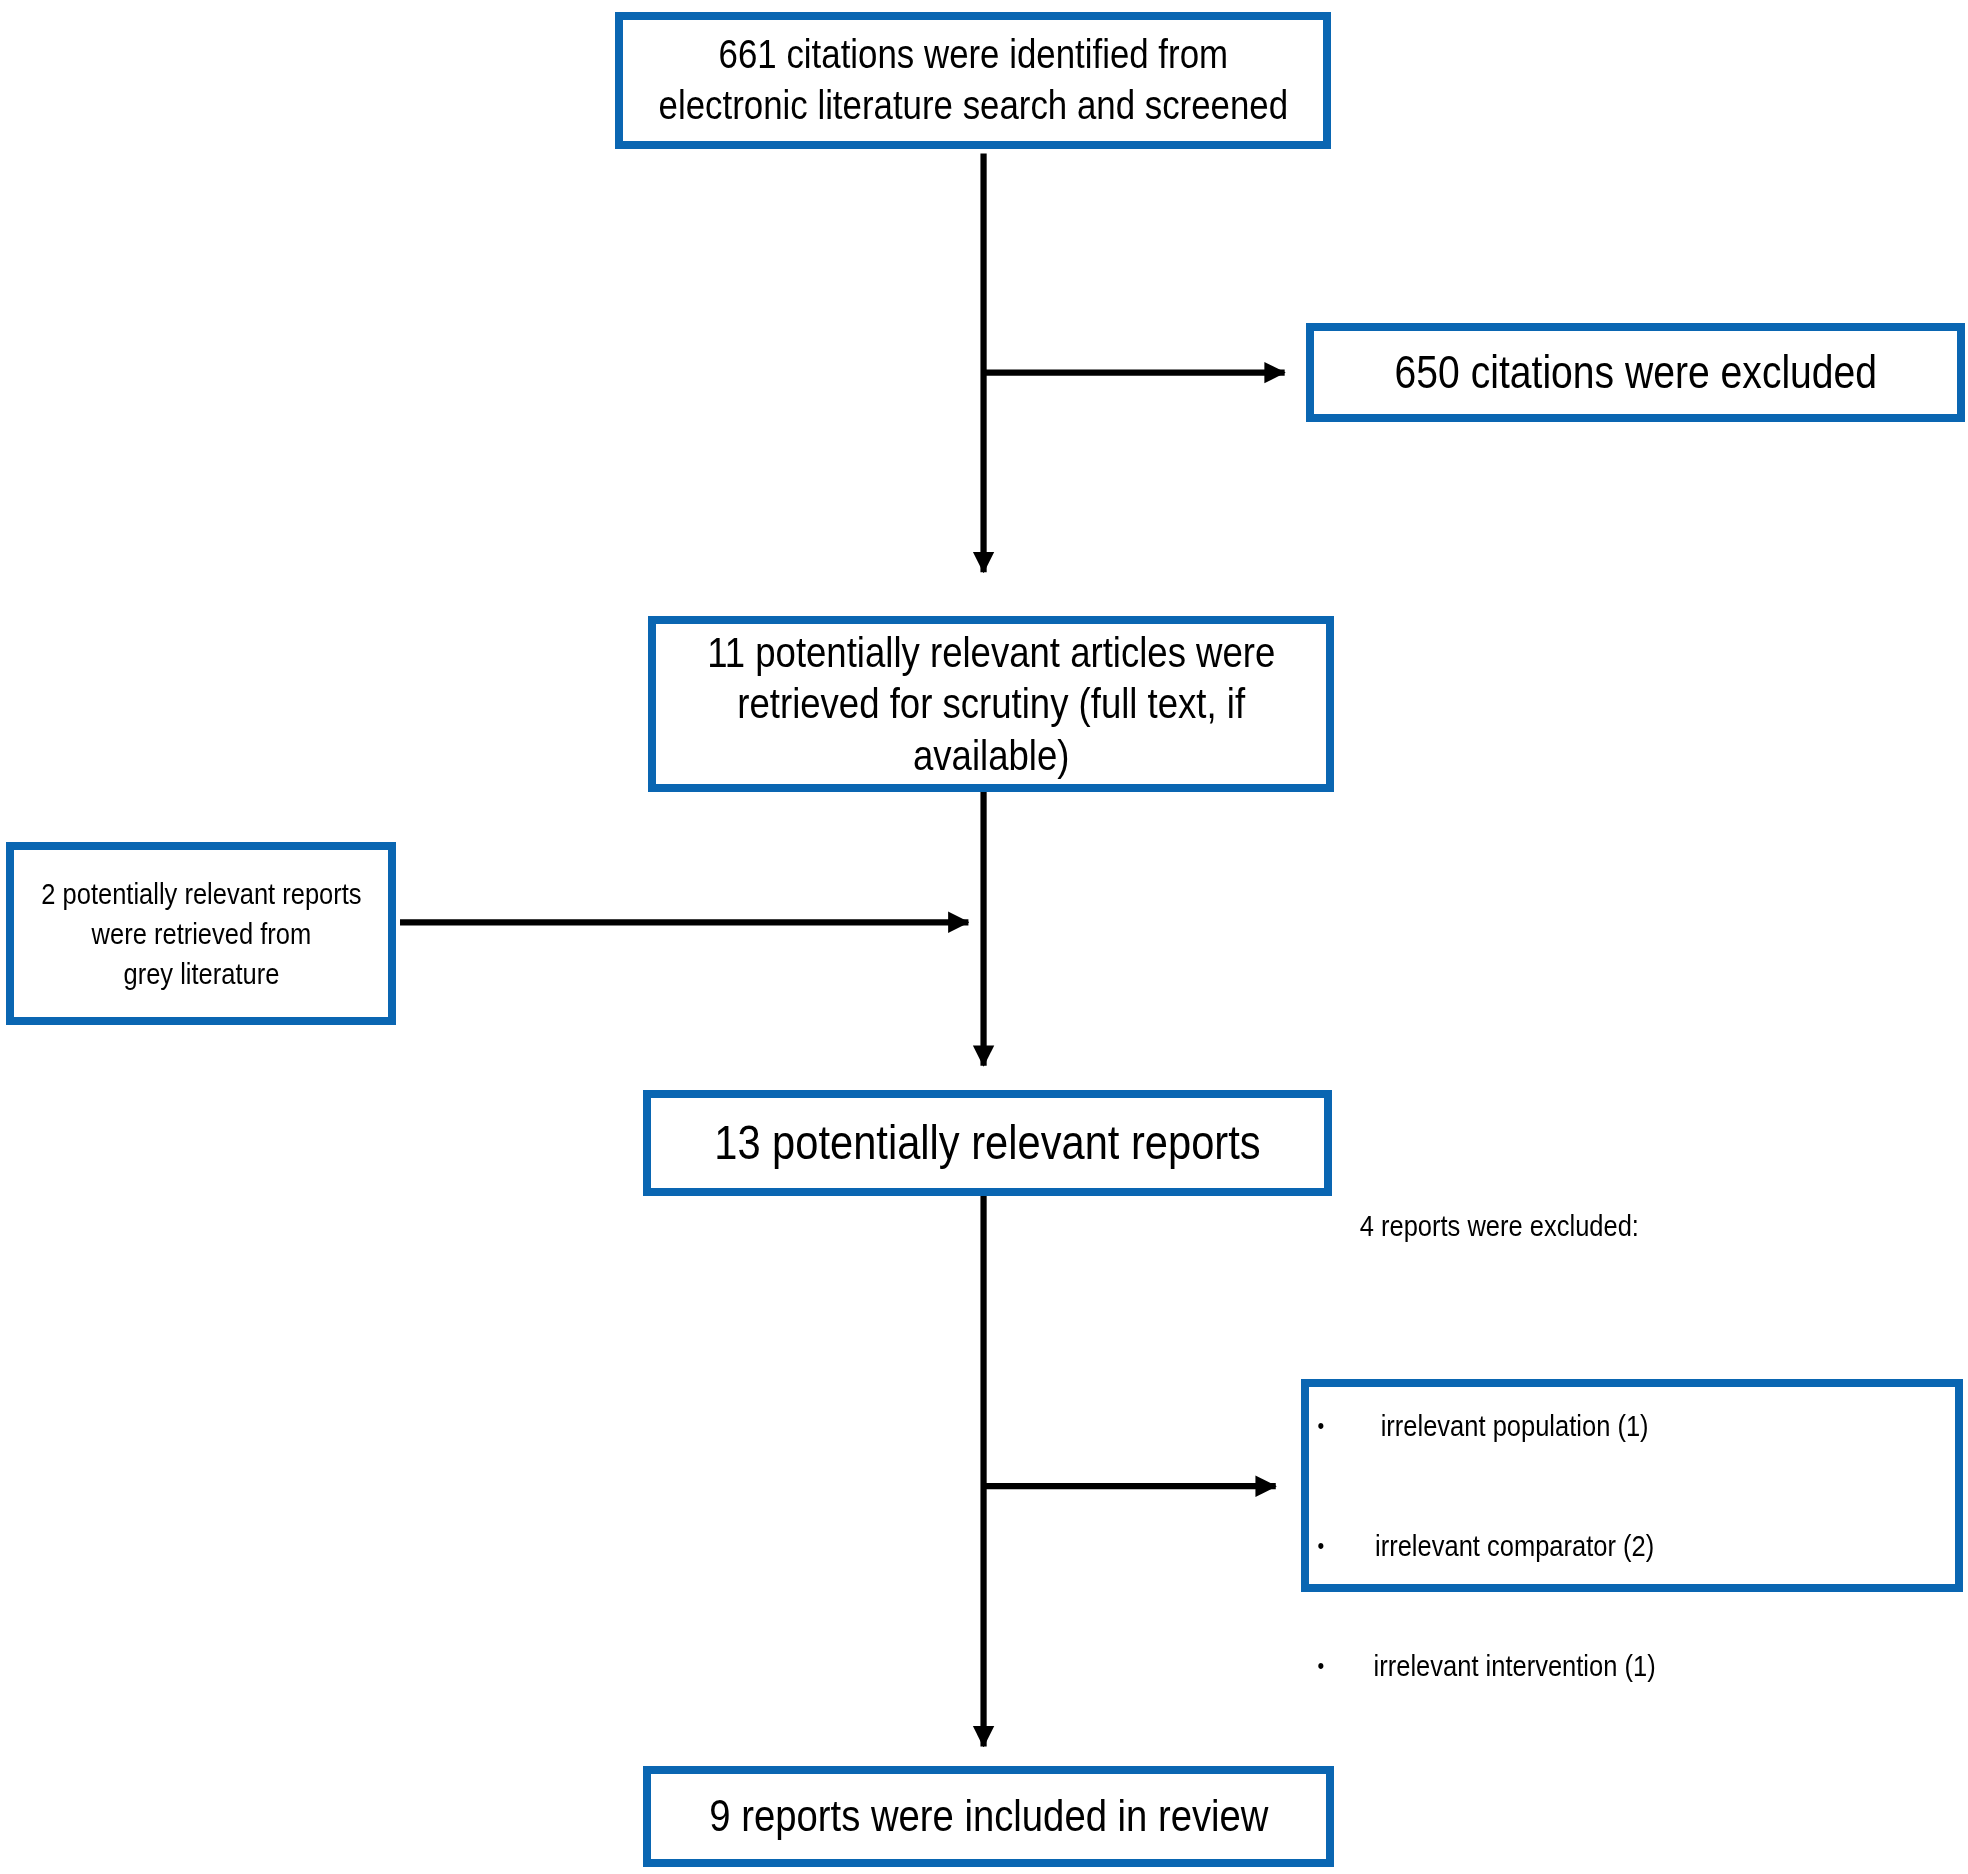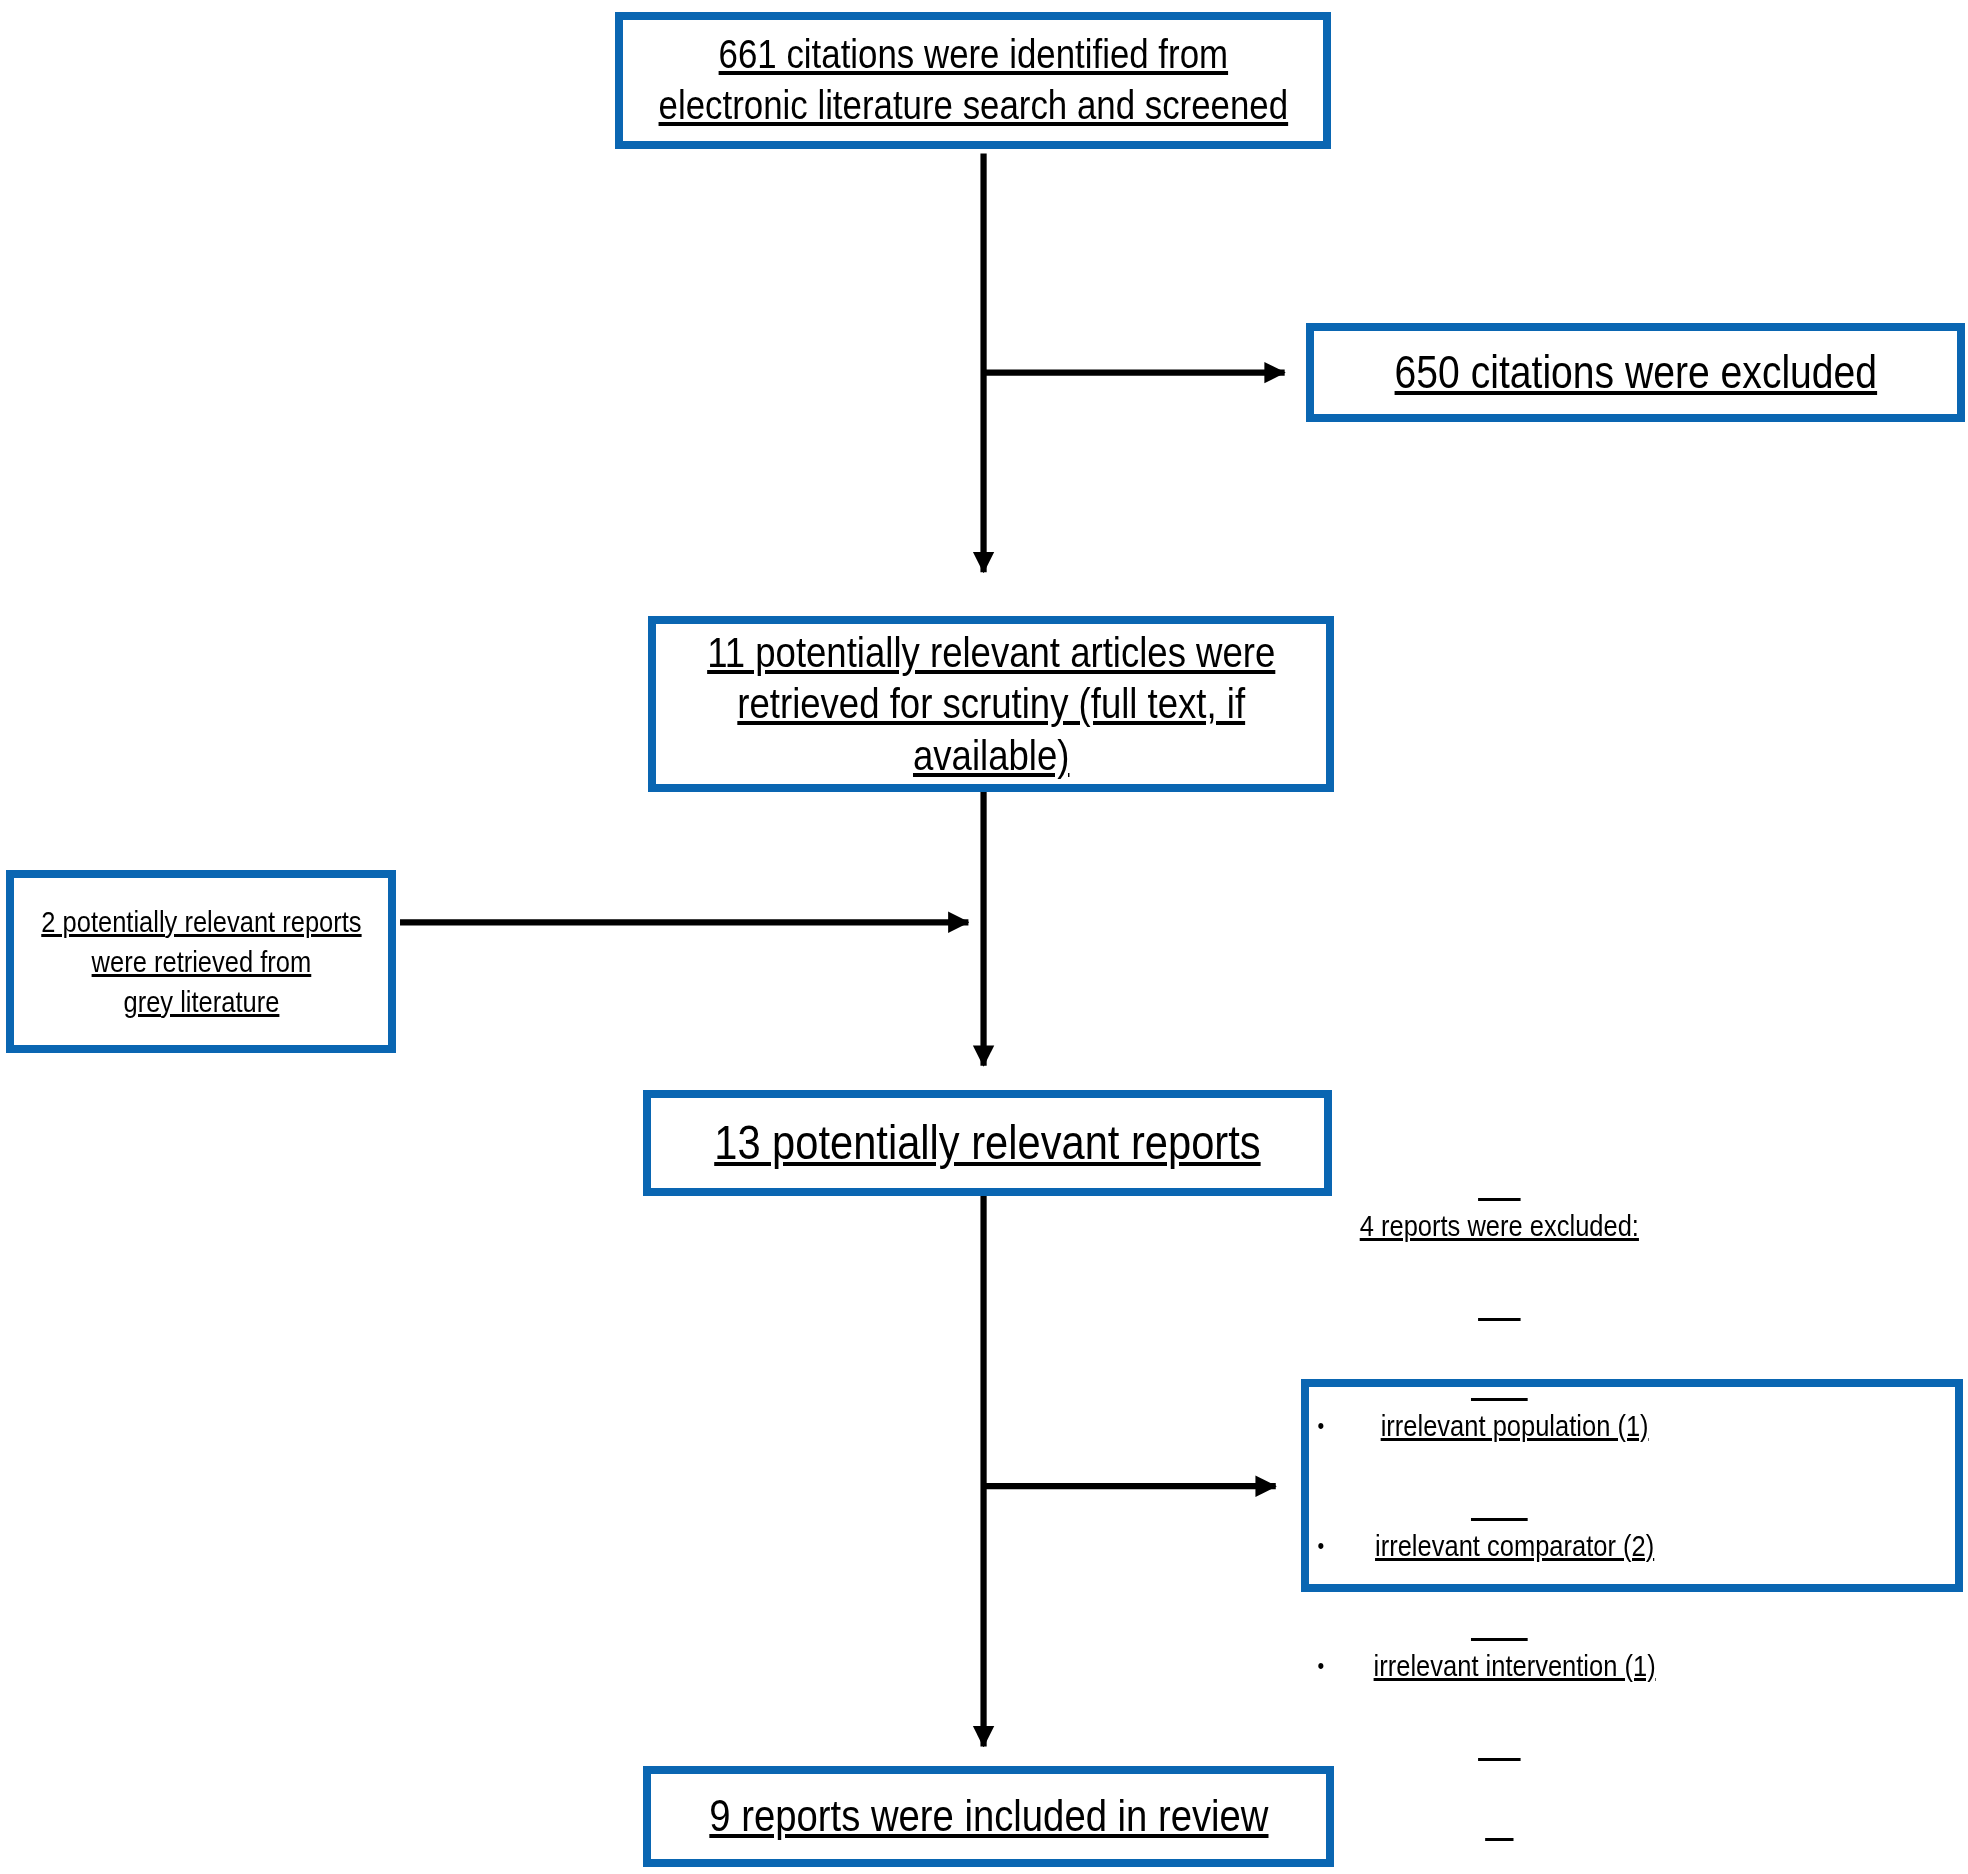--- a/index.html
+++ b/index.html
@@ -16,36 +16,35 @@
   .canvas{position:absolute;inset:0;}
   .arrow-layer{position:absolute;left:0;top:0;width:1968px;height:1874px;}
   .flow-line{stroke:var(--arrow-black);stroke-width:7;fill:none;}
 
   .flow-box{
     position:absolute;box-sizing:border-box;
     background:var(--box-fill);
     border:8px solid var(--border-blue);
     display:flex;align-items:center;justify-content:center;
     text-align:center;
-    text-decoration:underline;
   }
   .box-text{
     white-space:pre;
     transform:scaleX(0.85);
     transform-origin:center center;
     line-height:1.22;
   }
   
   .b-identified      {left:615px;  top:11.6px;   width:716px; height:137px;}
   .b-identified .box-text{font-size:41px;line-height:1.25;}
   .b-cit-excluded    {left:1306px; top:323px;  width:659px; height:99px;text-align:center;}
   .b-cit-excluded .box-text{font-size:46px;}
   .b-retrieved       {left:648px;  top:616px;  width:686px; height:176px;}
   .b-retrieved .box-text{font-size:43px;line-height:1.2;}
-  .b-grey            {left:6.2px;    top:842px;  width:390px; height:183px;margin-top:28px;}
+  .b-grey            {left:6.2px;    top:842px;  width:390px; height:183px;}
   .b-grey .box-text{font-size:30px;line-height:40px;}
   .b-relevant        {left:643px;  top:1090px; width:689px; height:106px;}
   .b-relevant .box-text{font-size:49px;}
   .b-rep-excluded    {left:1301px; top:1379px; width:662px; height:213px;
                       justify-content:flex-start;text-align:center;}
   .b-included        {left:643px;  top:1766px; width:691px; height:101px;}
   .b-included .box-text{font-size:45px;}
 
   .excl-content{
     padding-left:40px;

